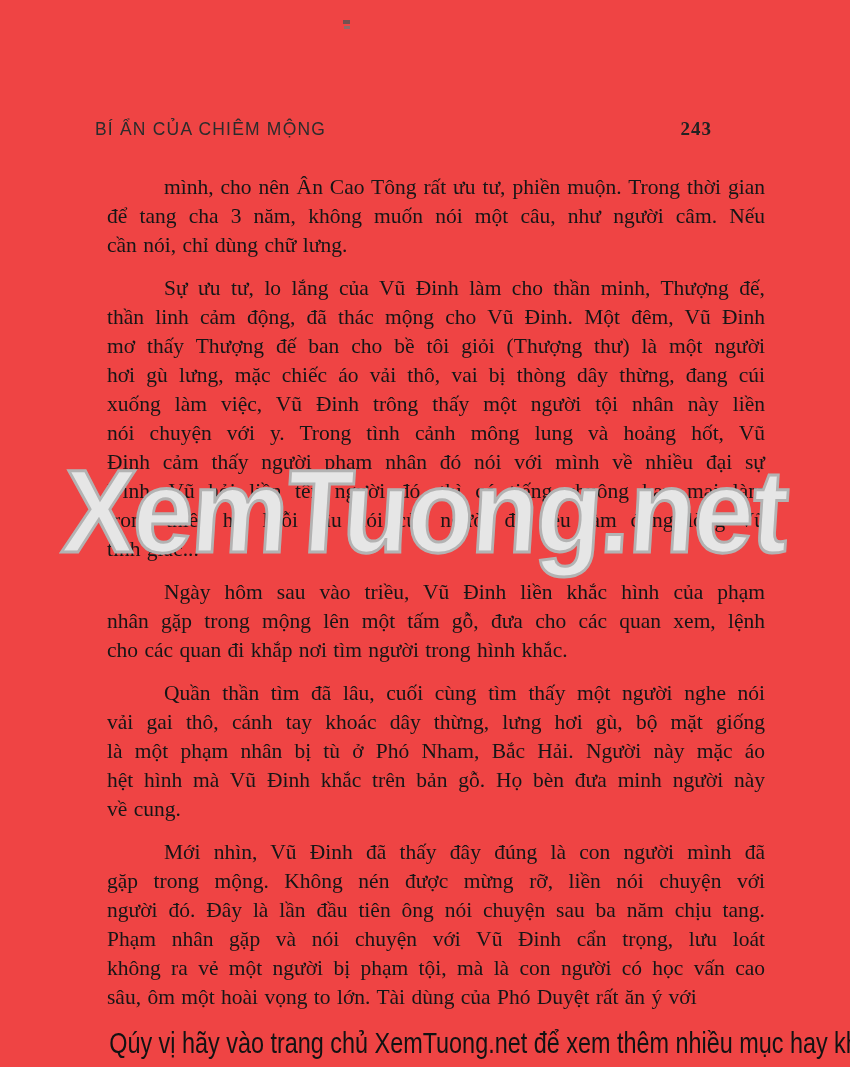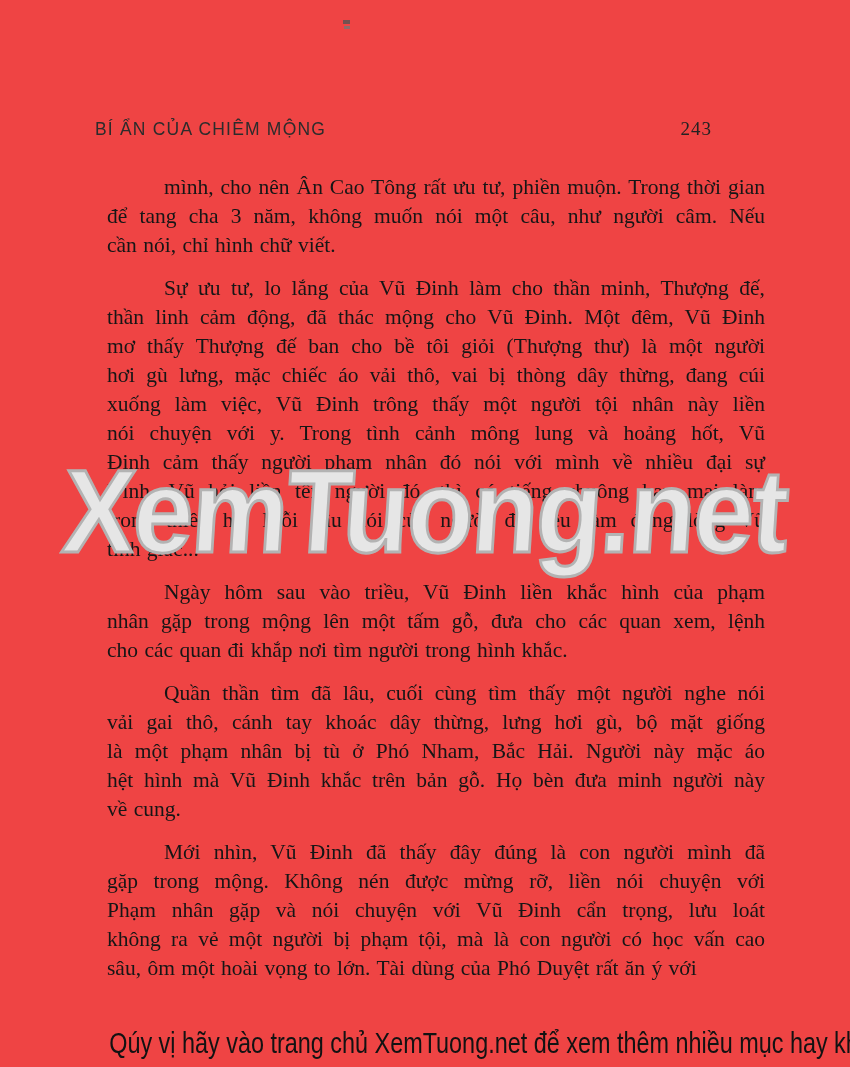--- a/index.html
+++ b/index.html
@@ -24,21 +24,21 @@
     position:absolute;left:95px;top:118px;right:138px;
     display:flex;justify-content:space-between;align-items:baseline;
   }
   .running-title{
     font-family:"Liberation Sans", sans-serif;
     font-size:17.5px;letter-spacing:1.2px;
     color:#2c2c2c;font-weight:400;
     transform:scaleY(1.05);transform-origin:left bottom;
   }
   .page-number{
-    font-size:19px;color:#222;letter-spacing:1px;
+    font-size:19px;color:#222;letter-spacing:1px;font-weight:bold;
   }
   .body-text{
     position:absolute;left:95px;top:173px;width:670px;
     font-size:21.5px;line-height:29px;
     word-spacing:1px;
   }
   .paragraph{margin:0 0 14px 12px;}
   .line{
     text-align:justify;
     -moz-text-align-last:justify;
@@ -85,21 +85,21 @@
 
   <div class="header">
     <span class="running-title">BÍ ẨN CỦA CHIÊM MỘNG</span>
     <span class="page-number">243</span>
   </div>
 
   <div class="body-text" id="body-text">
       <div class="paragraph">
         <div class="line indent">mình, cho nên Ân Cao Tông rất ưu tư, phiền muộn. Trong thời gian</div>
         <div class="line">để tang cha 3 năm, không muốn nói một câu, như người câm. Nếu</div>
-        <div class="line plast">cần nói, chỉ hình chữ viết.</div>
+        <div class="line plast">cần nói, chỉ dùng chữ lưng.</div>
       </div>
       <div class="paragraph">
         <div class="line indent">Sự ưu tư, lo lắng của Vũ Đinh làm cho thần minh, Thượng đế,</div>
         <div class="line">thần linh cảm động, đã thác mộng cho Vũ Đinh. Một đêm, Vũ Đinh</div>
         <div class="line">mơ thấy Thượng đế ban cho bề tôi giỏi (Thượng thư) là một người</div>
         <div class="line">hơi gù lưng, mặc chiếc áo vải thô, vai bị thòng dây thừng, đang cúi</div>
         <div class="line">xuống làm việc, Vũ Đinh trông thấy một người tội nhân này liền</div>
         <div class="line">nói chuyện với y. Trong tình cảnh mông lung và hoảng hốt, Vũ</div>
         <div class="line">Đinh cảm thấy người phạm nhân đó nói với mình về nhiều đại sự</div>
         <div class="line">Đinh. Vũ hỏi liền tên người đó, thì có tiếng chuông ban mai làm</div>
@@ -114,20 +114,21 @@
       <div class="paragraph">
         <div class="line indent">Quần thần tìm đã lâu, cuối cùng tìm thấy một người nghe nói</div>
         <div class="line">vải gai thô, cánh tay khoác dây thừng, lưng hơi gù, bộ mặt giống</div>
         <div class="line">là một phạm nhân bị tù ở Phó Nham, Bắc Hải. Người này mặc áo</div>
         <div class="line">hệt hình mà Vũ Đinh khắc trên bản gỗ. Họ bèn đưa minh người này</div>
         <div class="line plast">về cung.</div>
       </div>
       <div class="paragraph">
         <div class="line indent">Mới nhìn, Vũ Đinh đã thấy đây đúng là con người mình đã</div>
         <div class="line">gặp trong mộng. Không nén được mừng rỡ, liền nói chuyện với</div>
+        <div class="line">người đó. Đây là lần đầu tiên ông nói chuyện sau ba năm chịu tang.</div>
         <div class="line">Phạm nhân gặp và nói chuyện với Vũ Đinh cẩn trọng, lưu loát</div>
         <div class="line">không ra vẻ một người bị phạm tội, mà là con người có học vấn cao</div>
         <div class="line plast">sâu, ôm một hoài vọng to lớn. Tài dùng của Phó Duyệt rất ăn ý với</div>
       </div>
     </div>
 
   <div class="watermark">XemTuong.net</div>
 
   <div class="footer">
     <span class="footer-text">Qúy vị hãy vào trang chủ XemTuong.net để xem thêm nhiều mục hay khác</span>

